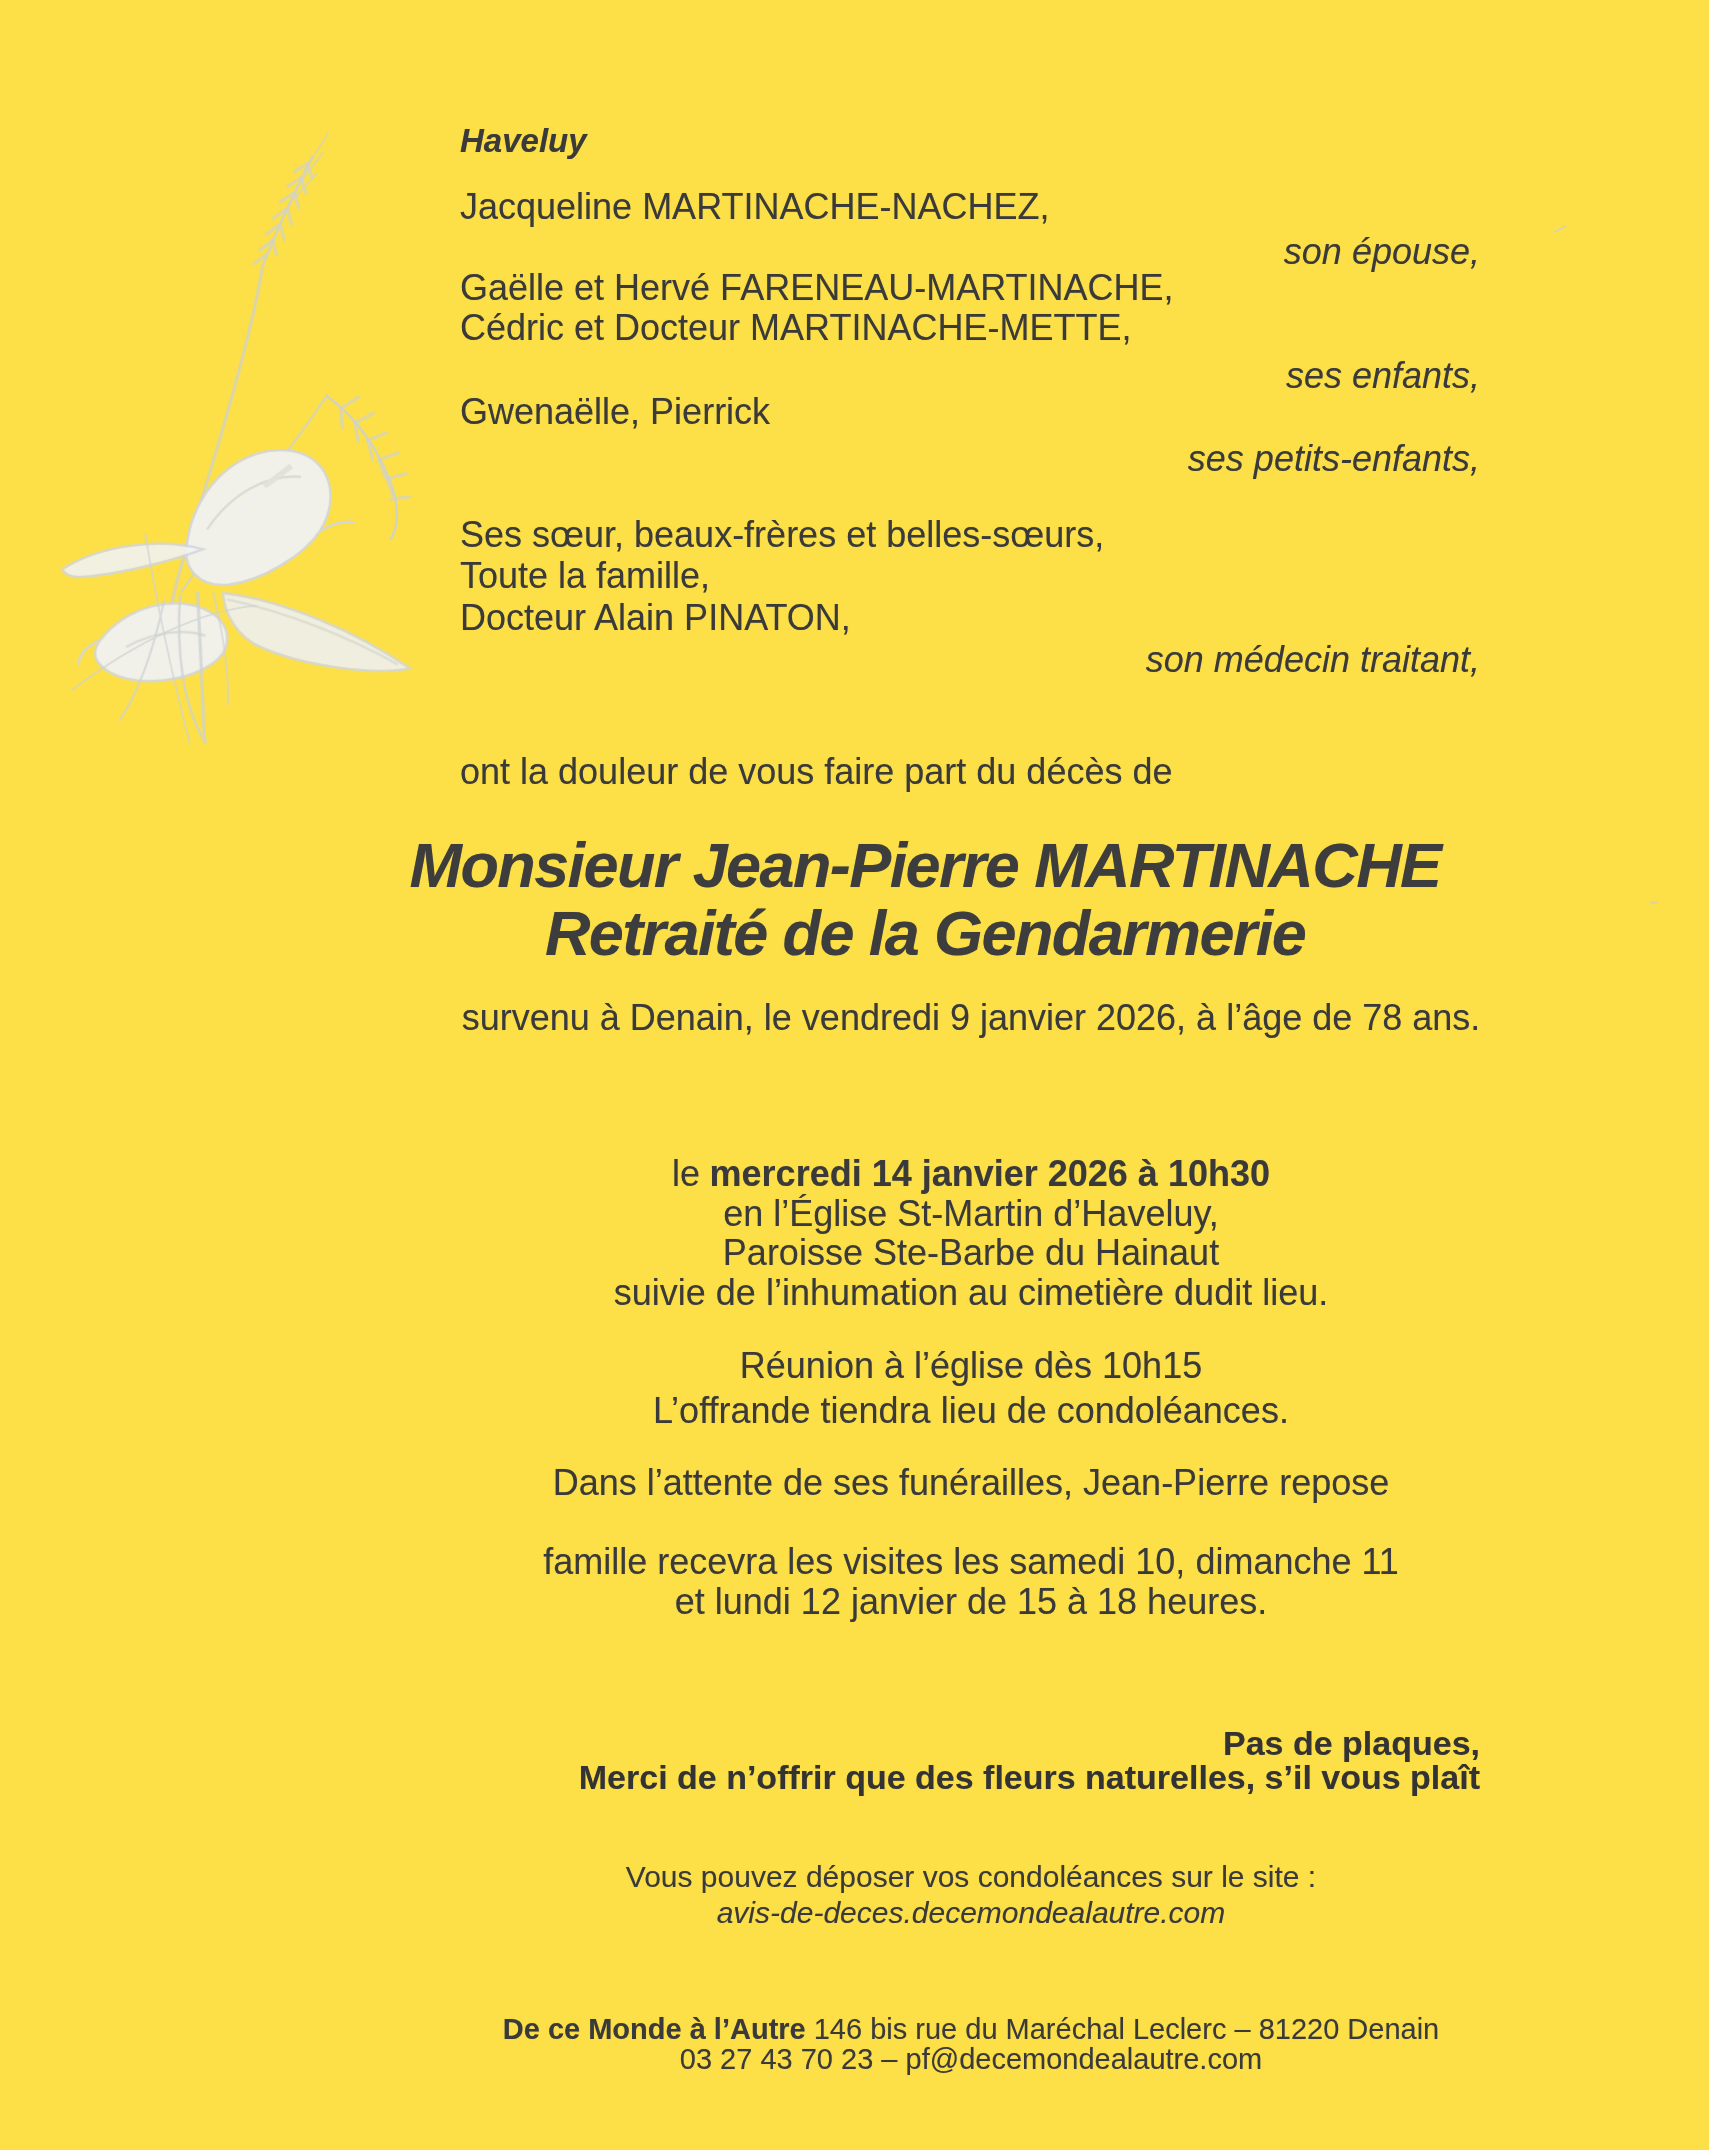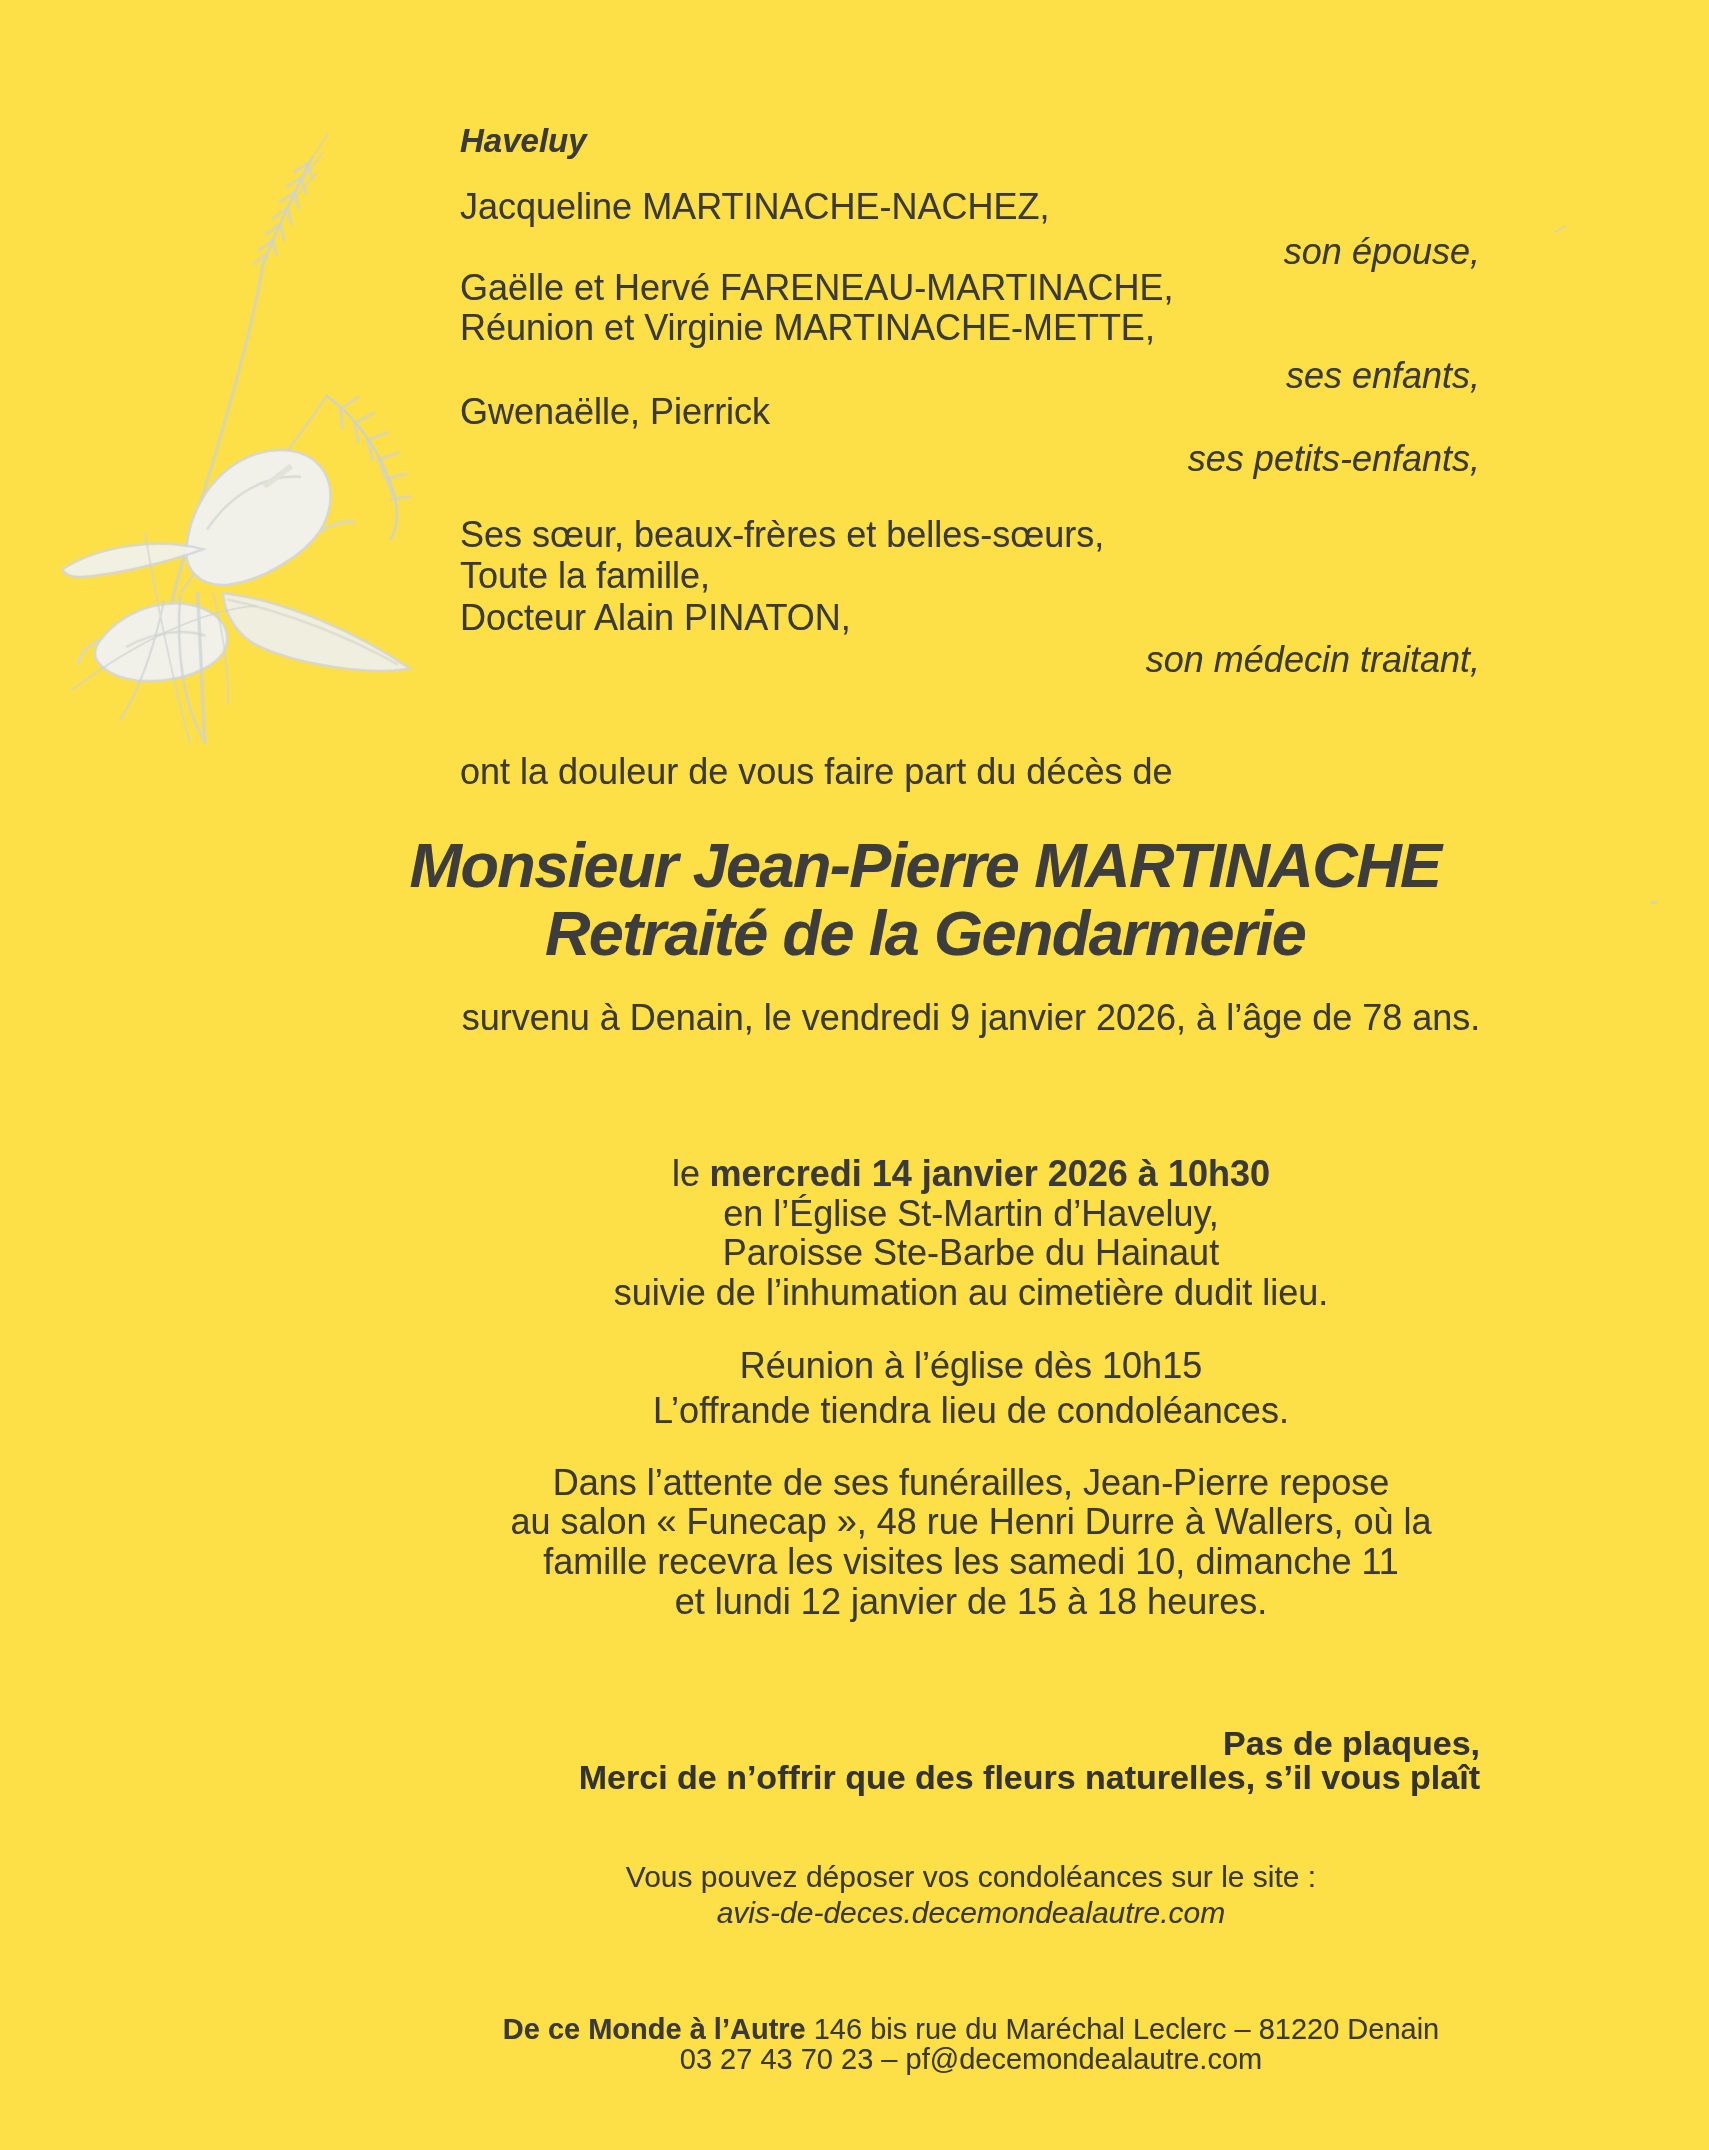--- a/index.html
+++ b/index.html
@@ -89,21 +89,21 @@
 
   <div class="speck" style="left:1553px;top:228px;width:14.3px;height:2.4px;transform:rotate(-28deg);"></div>
   <div class="speck" style="left:1650px;top:901px;width:8px;height:3.2px;"></div>
 
   <div class="t left bold italic town" style="top:122px;">Haveluy</div>
 
   <div class="t left" style="top:186px;">Jacqueline MARTINACHE-NACHEZ,</div>
   <div class="t right italic" style="top:231px;">son épouse,</div>
 
   <div class="t left" style="top:267px;">Gaëlle et Hervé FARENEAU-MARTINACHE,</div>
-  <div class="t left" style="top:307px;">Réunion et Virginie MARTINACHE-METTE,</div>
+  <div class="t left" style="top:307px;">Cédric et Docteur MARTINACHE-METTE,</div>
   <div class="t right italic" style="top:355px;">ses enfants,</div>
 
   <div class="t left" style="top:391px;">Gwenaëlle, Pierrick</div>
   <div class="t right italic" style="top:438px;">ses petits-enfants,</div>
 
   <div class="t left" style="top:514px;">Ses sœur, beaux-frères et belles-sœurs,</div>
   <div class="t left" style="top:555px;">Toute la famille,</div>
   <div class="t left" style="top:597px;">Docteur Alain PINATON,</div>
   <div class="t right italic" style="top:639px;">son médecin traitant,</div>
 
@@ -116,21 +116,20 @@
 
   <div class="t colcenter" style="top:1153px;"><span>le</span><span class="datebold">mercredi 14 janvier 2026 à 10h30</span></div>
   <div class="t colcenter" style="top:1193px;">en l’Église St-Martin d’Haveluy,</div>
   <div class="t colcenter" style="top:1232px;">Paroisse Ste-Barbe du Hainaut</div>
   <div class="t colcenter" style="top:1272px;">suivie de l’inhumation au cimetière dudit lieu.</div>
 
   <div class="t colcenter" style="top:1345px;">Réunion à l’église dès 10h15</div>
   <div class="t colcenter" style="top:1390px;">L’offrande tiendra lieu de condoléances.</div>
 
   <div class="t colcenter" style="top:1462px;">Dans l’attente de ses funérailles, Jean-Pierre repose</div>
-  <div class="t colcenter" style="top:1501px;">au salon « Funecap », 48 rue Henri Durre à Wallers, où la</div>
   <div class="t colcenter" style="top:1541px;">famille recevra les visites les samedi 10, dimanche 11</div>
   <div class="t colcenter" style="top:1581px;">et lundi 12 janvier de 15 à 18 heures.</div>
 
   <div class="t right flowersline" style="top:1724px;">Pas de plaques,</div>
   <div class="t right flowersline" style="top:1758px;">Merci de n’offrir que des fleurs naturelles, s’il vous plaît</div>
 
   <div class="t colcenter condline" style="top:1860px;">Vous pouvez déposer vos condoléances sur le site :</div>
   <div class="t colcenter condline italic" style="top:1896px;">avis-de-deces.decemondealautre.com</div>
 
   <div class="t colcenter footline" style="top:2013px;"><span class="brandbold">De ce Monde à l’Autre</span><span>146 bis rue du Maréchal Leclerc – 81220 Denain</span></div>

